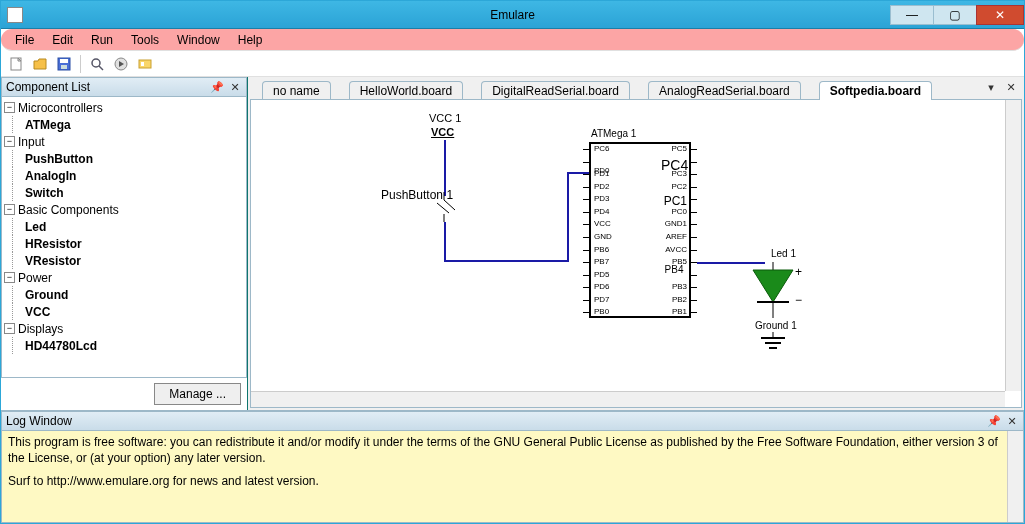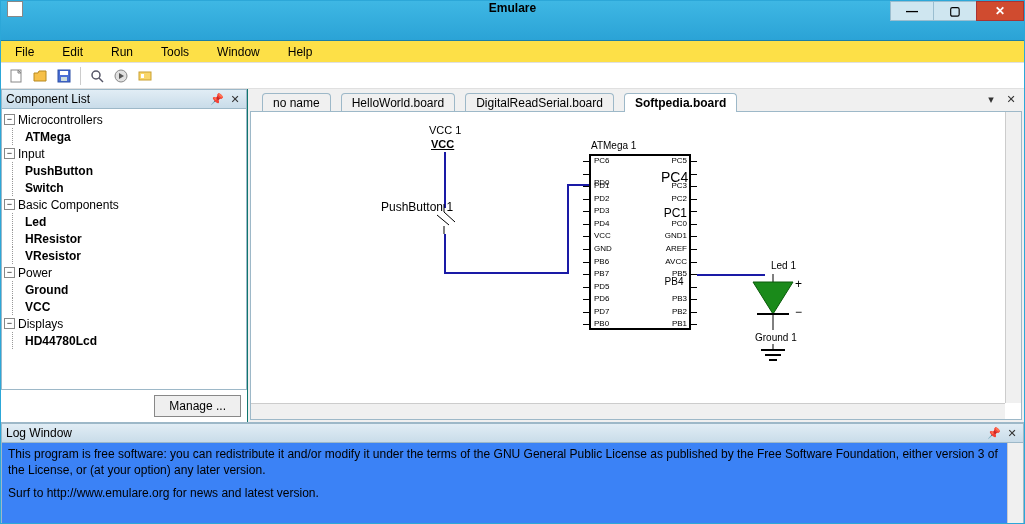--- a/index.html
+++ b/index.html
@@ -1,50 +1,50 @@
 <!DOCTYPE html>
 <html><head>
 <meta charset="utf-8">
 <style>
 * { box-sizing: border-box; margin: 0; padding: 0; font-family: "Segoe UI", Tahoma, sans-serif; font-size: 12px; }
 body { background: #fff; overflow: hidden; width: 1025px; height: 524px; border: 1px solid #2ca7d8; }
-.titlebar { height: 40px; background: linear-gradient(#3eb7e4,#2ba3d6); display: flex; align-items: flex-start; color: #000; position: relative; border-bottom: 1px solid #1a7fa8; font-weight: bold; }
+.titlebar { height: 28px; background: linear-gradient(#3eb7e4,#2ba3d6); display: flex; align-items: center; color: #000; position: relative; border-bottom: 1px solid #1a7fa8; }
 .titlebar-icon { width: 16px; height: 16px; margin: 0 6px; background:#fff; border:1px solid #888; }
 .titlebar-title { position:absolute; left:50%; transform:translateX(-50%); color:#000; }
 .winbtns { margin-left:auto; display:flex; }
 .winbtn { width:44px; height:20px; display:flex; align-items:center; justify-content:center; background:#cfe6f0; border:1px solid #9abed0; margin-left:-1px; cursor:pointer; }
 .winbtn.close { background:#d04b2f; border-color:#a33; color:#fff; width:48px; }
-.menubar { height:22px; background:#fde047; display:flex; align-items:center; padding:0 6px; gap:12px; border-bottom:1px solid #e0e0e0; }
+.menubar { height:22px; background:#fca5a5; display:flex; align-items:center; padding:0 6px; gap:2px; border-bottom:1px solid #e0e0e0;border-radius:11px; }
 .menuitem { padding:2px 8px; cursor:pointer; }
 .toolbar { height:26px; background:#fff; display:flex; align-items:center; padding:2px 4px; gap:2px; border-bottom:1px solid #e0e0e0; }
 .tbtn { width:22px; height:22px; display:flex; align-items:center; justify-content:center; cursor:pointer; border:1px solid transparent; }
 .tsep { width:1px; height:18px; background:#ccc; margin:0 3px; }
 .body-area { display:flex; height:calc(100% - 28px - 22px - 26px - 113px); }
 .sidebar { width:247px; display:flex; flex-direction:column; border-right:1px solid #0f766e; }
 .panel-header { height:20px; background:linear-gradient(#e1edf5,#c9dce9); border:1px solid #9db8c8; display:flex; align-items:center; padding:0 4px; font-weight:normal; }
 .panel-header .ph-icons { margin-left:auto; display:flex; gap:4px; }
 .ph-btn { width:14px; height:14px; cursor:pointer; display:flex; align-items:center; justify-content:center; font-size:11px; color:#333; }
 .tree { flex:1; border:1px solid #9db8c8; border-top:none; background:#fff; overflow:auto; padding:2px; }
 .tree-node { display:flex; align-items:center; height:17px; cursor:pointer; white-space:nowrap; }
 .tree-exp { width:11px; height:11px; border:1px solid #888; margin-right:3px; display:flex; align-items:center; justify-content:center; font-size:9px; line-height:1; cursor:pointer; }
 .tree-dotted { border-left:1px dotted #999; margin-left:8px; padding-left:8px;font-weight:bold; }
 .tree-leaf { padding-left:4px; }
 .manage-row { height:32px; display:flex; align-items:center; justify-content:flex-end; padding-right:6px; }
 .manage-btn { padding:3px 14px; border:1px solid #888; background:#efefef; cursor:pointer; }
 .content { flex:1; display:flex; flex-direction:column; position:relative; background:#f0f0f0; }
-.tabstrip { height:22px; display:flex; align-items:flex-end; padding-left:14px; gap:8px; background:#f0f0f0; position:relative; }
+.tabstrip { height:22px; display:flex; align-items:flex-end; padding-left:14px; gap:16px; background:#f0f0f0; position:relative; }
 .tab { padding:2px 10px; border:1px solid #9db8c8; border-bottom:none; background:#f0f0f0; border-radius:4px 4px 0 0; margin-right:2px; cursor:pointer; position:relative; top:1px; }
 .tab.active { background:#fff; font-weight:bold; z-index:2; }
 .tabstrip-icons { position:absolute; right:6px; top:3px; display:flex; gap:6px; }
 .canvas { flex:1; background:#fff; border:1px solid #9db8c8; margin:0 2px 2px 2px; position:relative; overflow:hidden; }
 .canvas-inner { position:absolute; inset:0; }
 .scroll-h { position:absolute; bottom:0; left:0; right:16px; height:16px; background:#f0f0f0; border-top:1px solid #ccc; }
 .scroll-v { position:absolute; top:0; bottom:16px; right:0; width:16px; background:#f0f0f0; border-left:1px solid #ccc; }
 .logpanel { height:113px; border-top:1px solid #9db8c8; display:flex; flex-direction:column; }
-.logtext { flex:1; border:1px solid #9db8c8; border-top:none; background:#3b82f6; padding:4px 6px; overflow:auto; position:relative; }
+.logtext { flex:1; border:1px solid #9db8c8; border-top:none; background:#fef9c3; padding:4px 6px; overflow:auto; position:relative; }
 .logtext p { margin-bottom:8px; line-height:1.3; }
 
 .dlabel { position:absolute; font-size:11px; color:#000; }
 .wire { position:absolute; background:#1a1aa6; }
 .chip { position:absolute; border:2px solid #000; background:#fff; }
 .pin-tick { position:absolute; width:6px; height:1px; background:#000; }
 </style>
 </head>
 <body>
 
@@ -126,20 +126,23 @@
           <span class="tree-leaf">ATMega</span>
         </div>
         <div class="tree-node">
           <span class="tree-exp">−</span>
           <span>Input</span>
         </div>
         <div class="tree-node tree-dotted">
           <span class="tree-leaf">PushButton</span>
         </div>
         <div class="tree-node tree-dotted">
+          <span class="tree-leaf">AnalogIn</span>
+        </div>
+        <div class="tree-node tree-dotted">
           <span class="tree-leaf">Switch</span>
         </div>
         <div class="tree-node">
           <span class="tree-exp">−</span>
           <span>Basic Components</span>
         </div>
         <div class="tree-node tree-dotted">
           <span class="tree-leaf">Led</span>
         </div>
         <div class="tree-node tree-dotted">
@@ -169,20 +172,21 @@
     <div class="manage-row">
       <button class="manage-btn">Manage ...</button>
     </div>
   </div>
 
   <div class="content">
     <div class="tabstrip" id="tabstrip">
       <div class="tab">no name</div>
         <div class="tab">HelloWorld.board</div>
         <div class="tab">DigitalReadSerial.board</div>
+        <div class="tab">AnalogReadSerial.board</div>
         <div class="tab active">Softpedia.board</div>
         <div class="tabstrip-icons">
         <div class="ph-btn">▾</div>
         <div class="ph-btn">✕</div>
       </div>
     </div>
     <div class="canvas">
       <div class="canvas-inner" id="canvas">
           <div class="dlabel" style="left:178px;top:12px">VCC 1</div>
           <div class="dlabel" style="left:180px;top:26px;font-weight:bold;text-decoration:underline">VCC</div>

